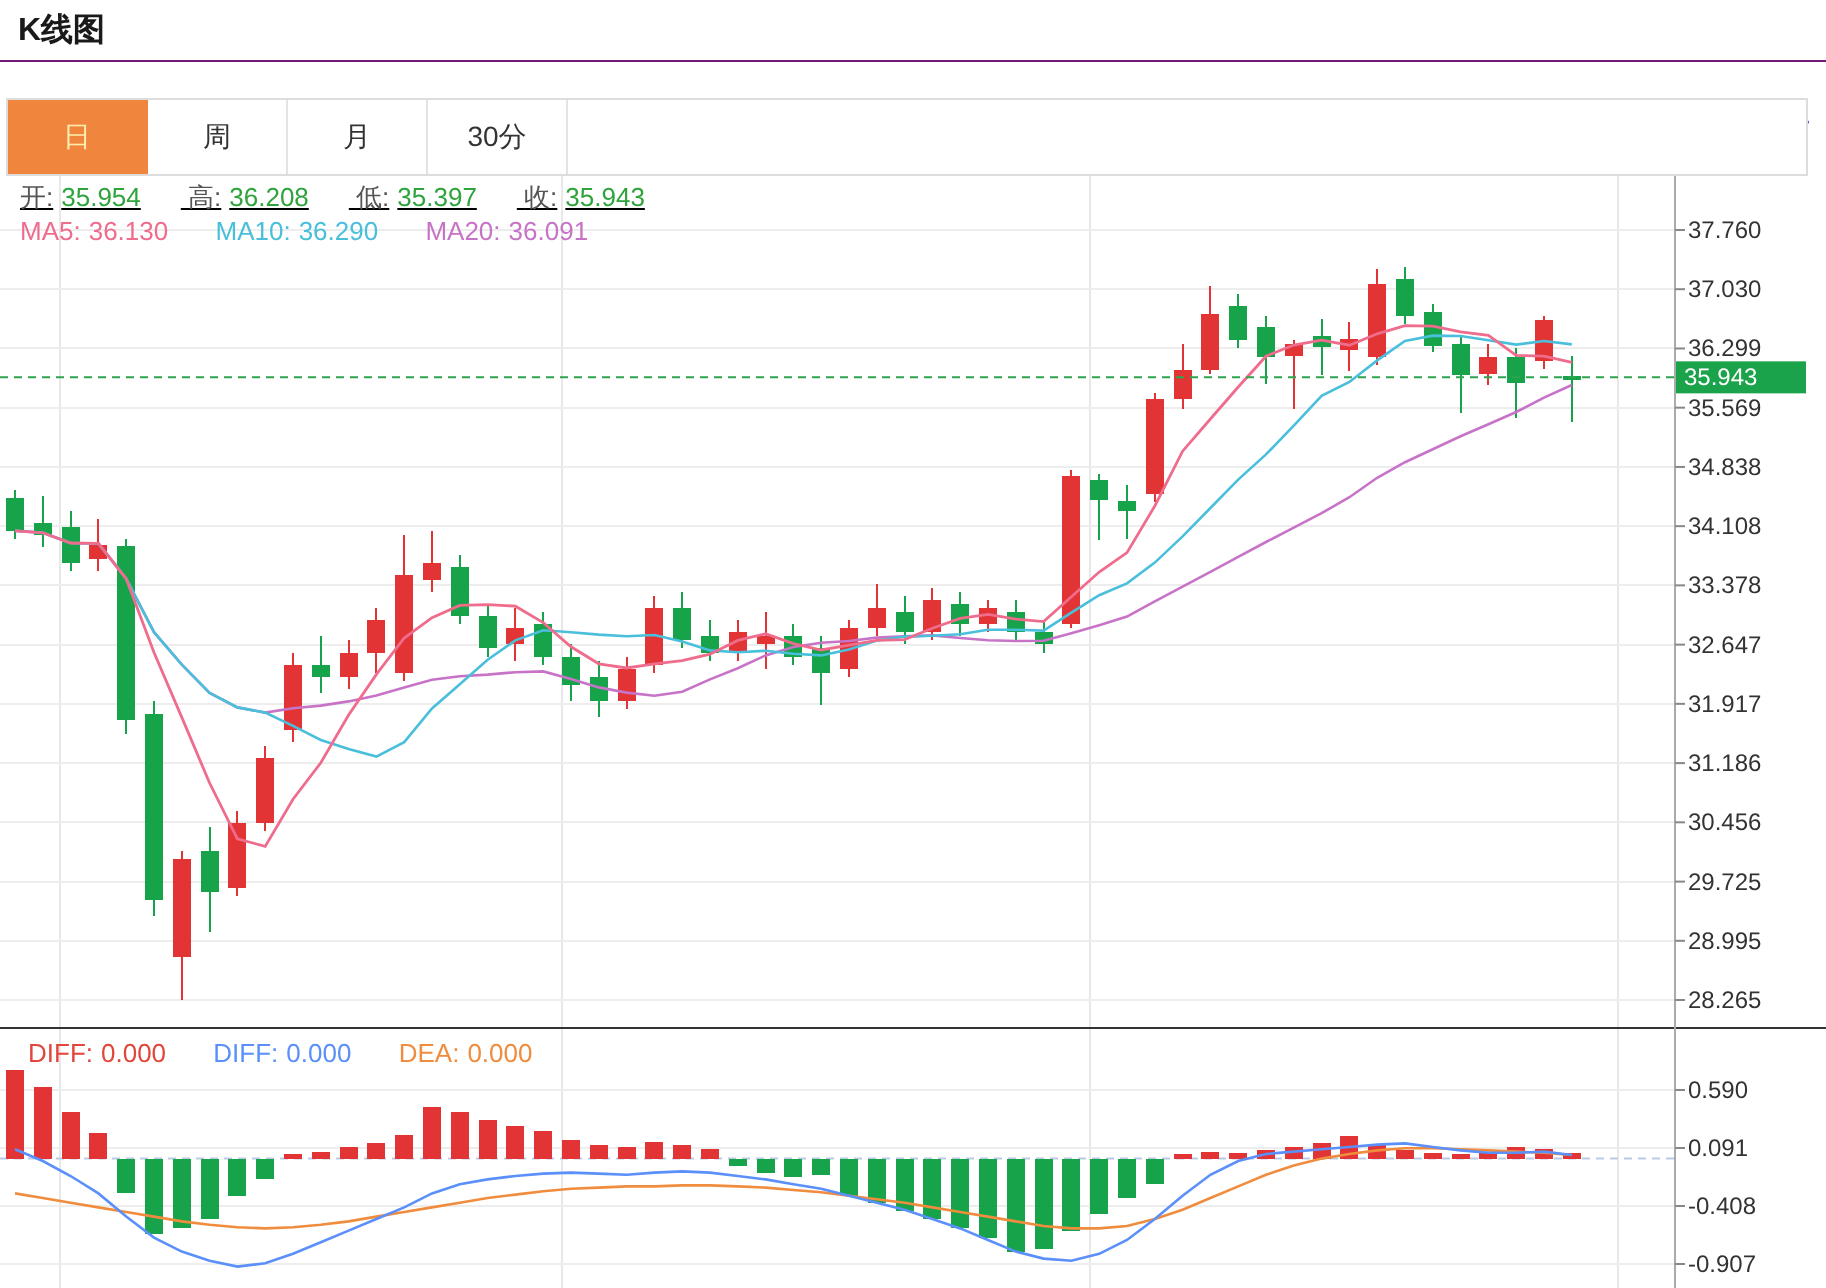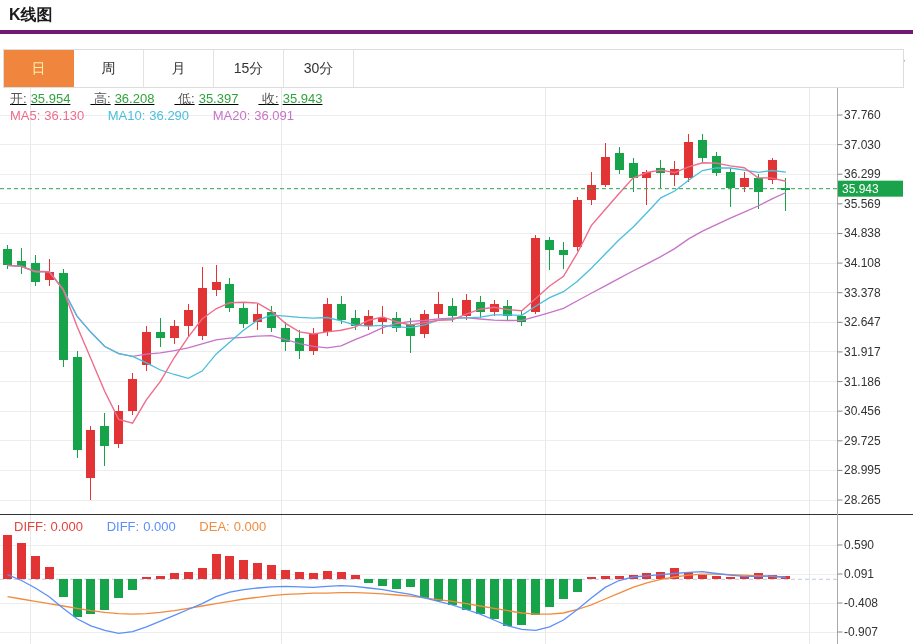--- a/index.html
+++ b/index.html
@@ -1,20 +1,20 @@
 <!DOCTYPE html>
 <html><head>
 <meta charset="utf-8">
 <style>
   html,body{margin:0;padding:0;}
   body{
     width:913px;height:644px;position:relative;overflow:hidden;background:#fff;
     font-family:"Liberation Sans",sans-serif;
   }
-  .header{position:absolute;left:0;top:0;width:913px;height:30px;border-bottom:4px solid #701a75;background:#fff;z-index:3;}
+  .header{position:absolute;left:0;top:0;width:913px;height:30px;border-bottom:1px solid #701a75;background:#fff;z-index:3;}
   .page-title{position:absolute;left:9px;top:5px;font-size:16px;font-weight:bold;color:#1a1a1a;}
   .fund-link{position:absolute;right:8px;top:9px;font-size:12px;color:#6d28d9;cursor:pointer;text-decoration:none;margin-top:44px;}
   .tabbar{position:absolute;left:3px;top:49px;width:899px;height:37px;border:1px solid #ddd;display:flex;background:#fff;z-index:3;box-sizing:content-box;}
   .tab{width:70px;height:100%;display:flex;align-items:center;justify-content:center;
        font-size:14px;color:#333;border-right:1px solid #e3e3e3;cursor:pointer;box-sizing:border-box;}
   .tab.active{background:#f0853e;color:#ffedaa;border-right-color:#f0853e;}
   .info-row{position:absolute;left:10px;font-size:13px;z-index:2;white-space:nowrap;}
   .info-row span{margin-right:4px;}
   .info-row .pair{margin-right:16px;}
   .lbl{color:#555;}
@@ -32,21 +32,20 @@
 
 <div class="header">
   <div class="page-title">K线图</div>
   <a class="fund-link">基本面分析&gt;</a>
 </div>
 
 <div class="tabbar">
     <div class="tab active">日</div>
     <div class="tab">周</div>
     <div class="tab">月</div>
-    <div class="tab">15分</div>
     <div class="tab">30分</div>
   </div>
 
 <div class="info-row" style="top:90px;text-decoration:underline;">
   <span class="pair"><span class="lbl">开:</span><span class="g">35.954</span></span>
   <span class="pair"><span class="lbl">高:</span><span class="g">36.208</span></span>
   <span class="pair"><span class="lbl">低:</span><span class="g">35.397</span></span>
   <span class="pair"><span class="lbl">收:</span><span class="g">35.943</span></span>
 </div>
 

